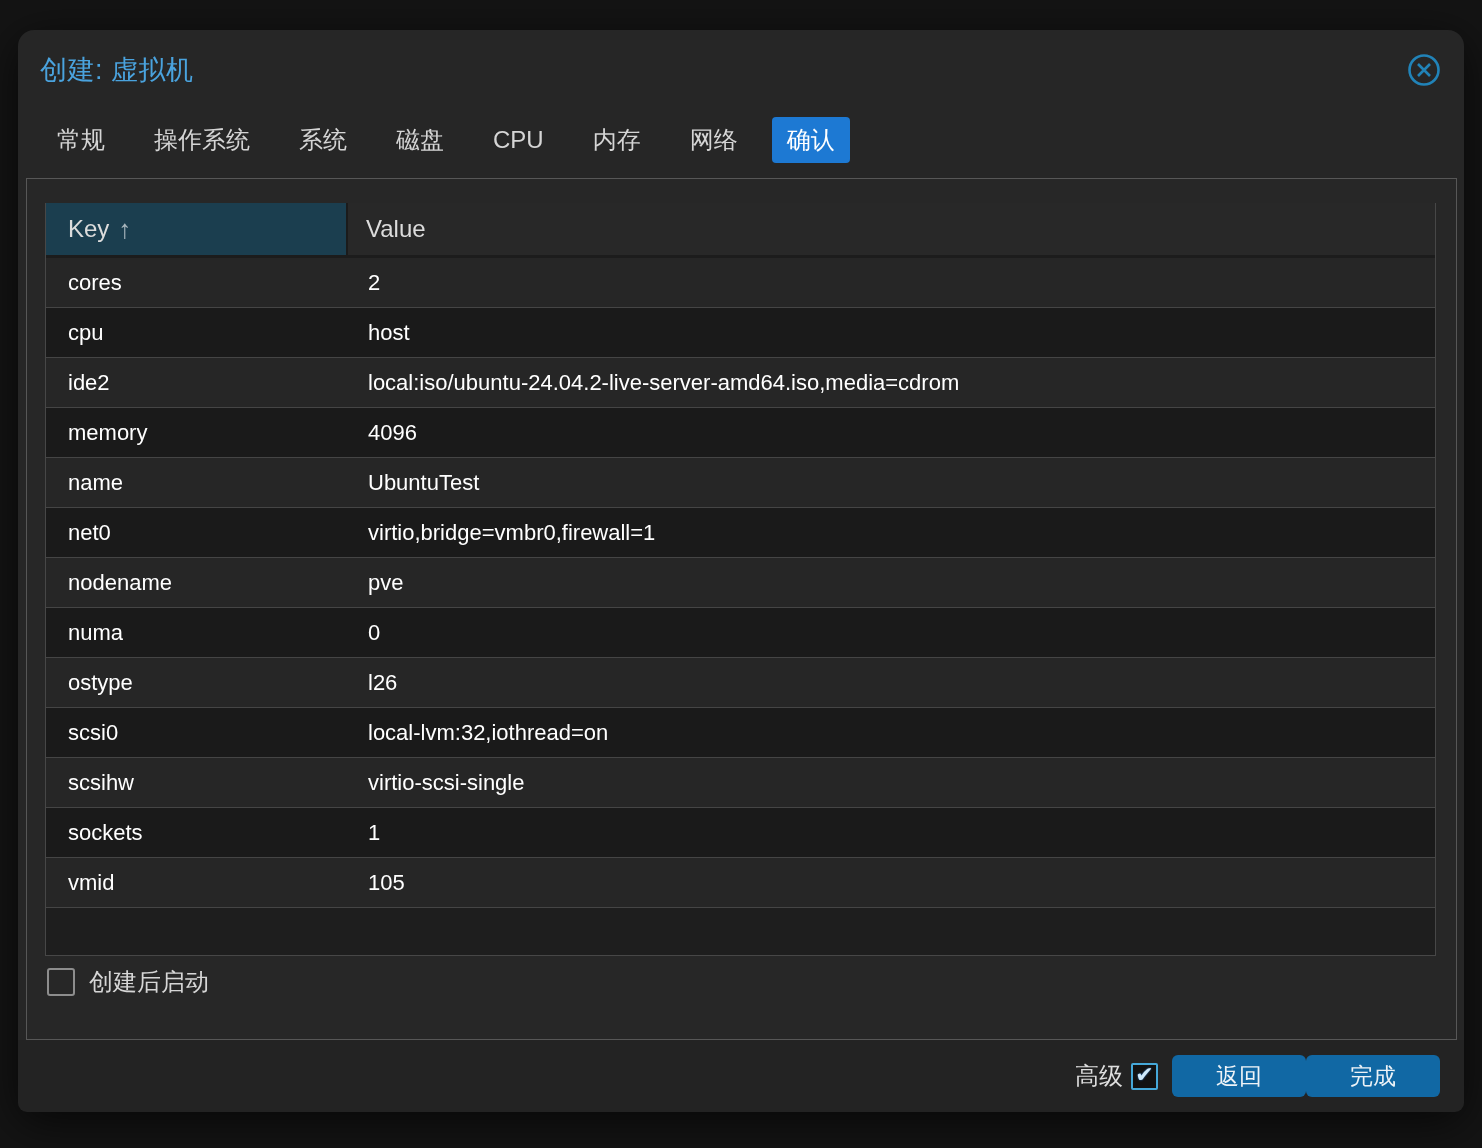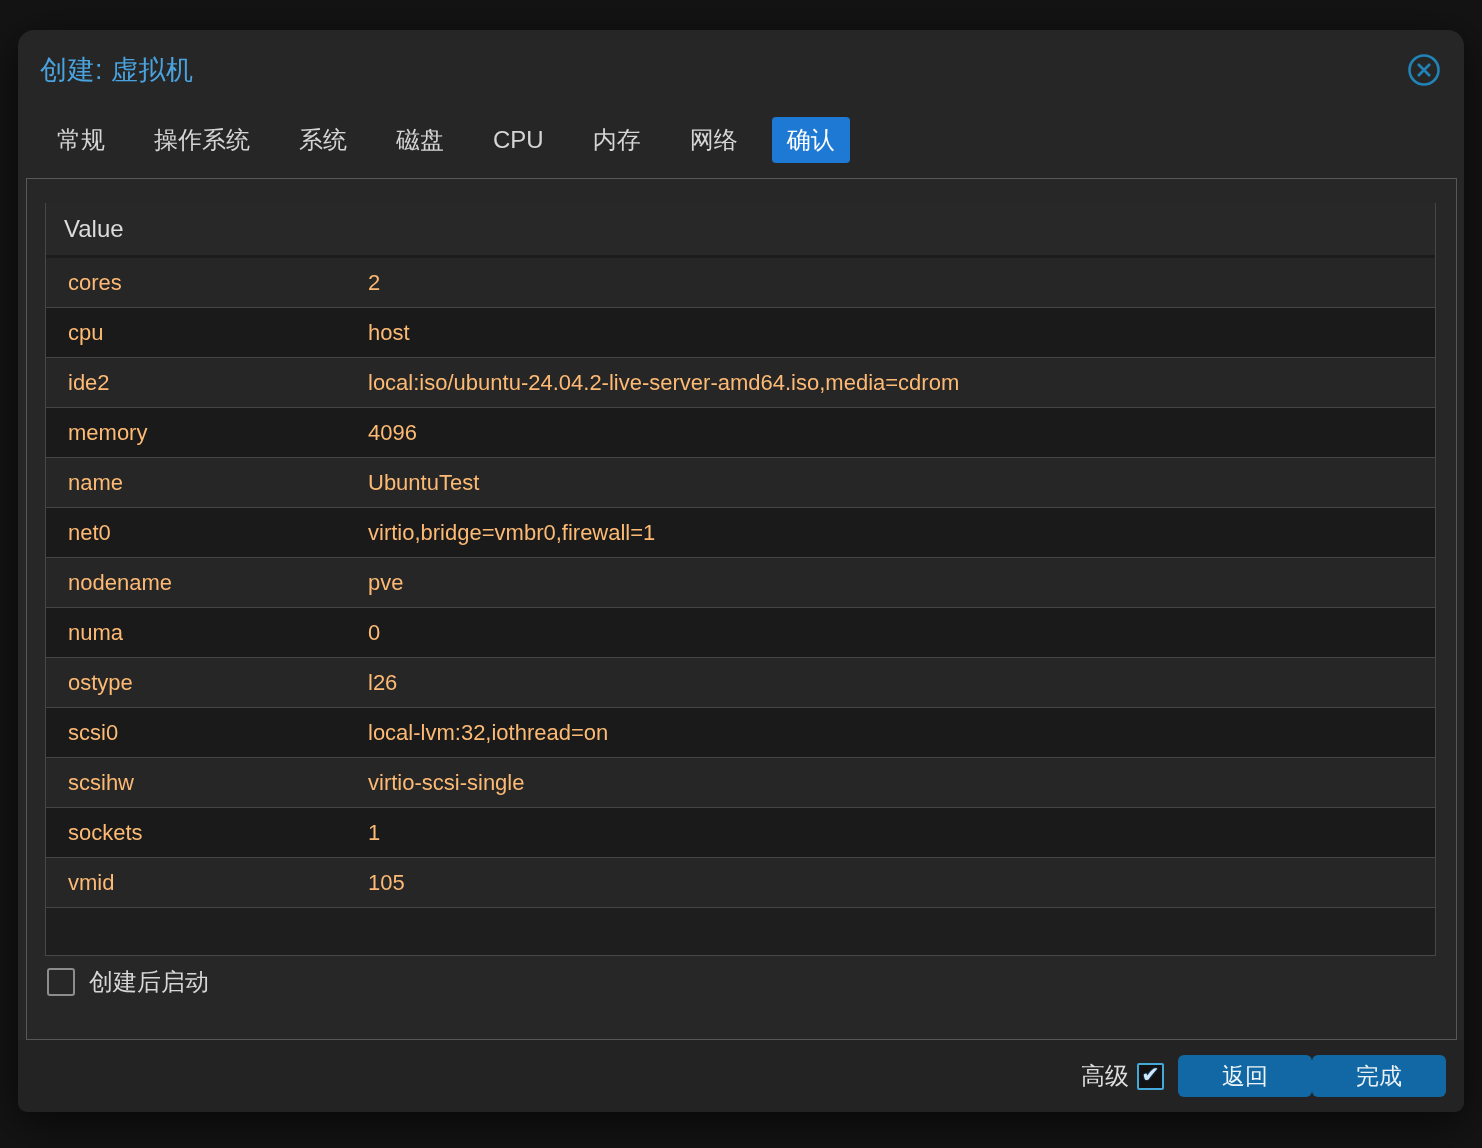--- a/index.html
+++ b/index.html
@@ -69,40 +69,40 @@
   }
   .sort-arrow{font-size:26px;color:#a9b6bd;margin-left:9px;font-weight:400;}
   .col-value{
     flex:1;background:#282828;display:flex;align-items:center;
     padding-left:18px;cursor:pointer;
   }
   .grid-rows{display:flex;flex-direction:column;flex:0 0 auto;}
   .grid-row{
     display:flex;height:50px;align-items:center;
     border-bottom:1px solid var(--row-sep);
-    font-size:22px;color:#fdba74;cursor:pointer;
+    font-size:22px;color:#ffffff;cursor:pointer;
   }
   .grid-row:nth-child(odd){background:var(--row-odd-bg);}
   .grid-row:nth-child(even){background:var(--row-even-bg);}
   .cell-key{width:302px;flex:0 0 302px;padding-left:22px;}
   .cell-value{flex:1;padding-left:20px;white-space:nowrap;overflow:hidden;}
   .grid-filler{flex:1;background:#1e1e1e;}
   .start-row{
     margin:10px 0 0 20px;display:flex;align-items:center;gap:14px;
   }
   .checkbox{
     width:28px;height:28px;border:2px solid #8d8d8d;border-radius:3px;
     background:transparent;cursor:pointer;flex:0 0 auto;
   }
   .start-label{font-size:24px;color:#d6d6d6;}
   .footer{
     position:absolute;left:0;right:0;bottom:0;height:72px;
     background:#232323;border-radius:0 0 9px 9px;
     display:flex;align-items:center;justify-content:flex-end;
-    padding-right:18px;
+    padding-right:24px;
   }
   .adv-label{font-size:24px;color:#dedede;margin-right:8px;}
   .adv-checkbox{
     width:27px;height:27px;border:2px solid var(--adv-check-border);
     border-radius:2px;background:#121212;cursor:pointer;
     display:flex;align-items:center;justify-content:center;
     margin-right:14px;
   }
   .adv-checkbox .check-glyph{
     font-size:22px;line-height:1;color:var(--adv-check-color);
@@ -136,20 +136,24 @@
       <div class="tab">CPU</div>
       <div class="tab">内存</div>
       <div class="tab">网络</div>
       <div class="tab active">确认</div>
     </div>
 
   <div class="content-panel">
 
     <div class="grid">
       <div class="grid-header">
+        <div class="col-key">
+          <span>Key</span>
+          <span class="sort-arrow">↑</span>
+        </div>
         <div class="col-value">
           <span>Value</span>
         </div>
       </div>
       <div class="grid-rows">
           <div class="grid-row">
     <div class="cell-key">cores</div>
     <div class="cell-value">2</div>
   </div>
           <div class="grid-row">

